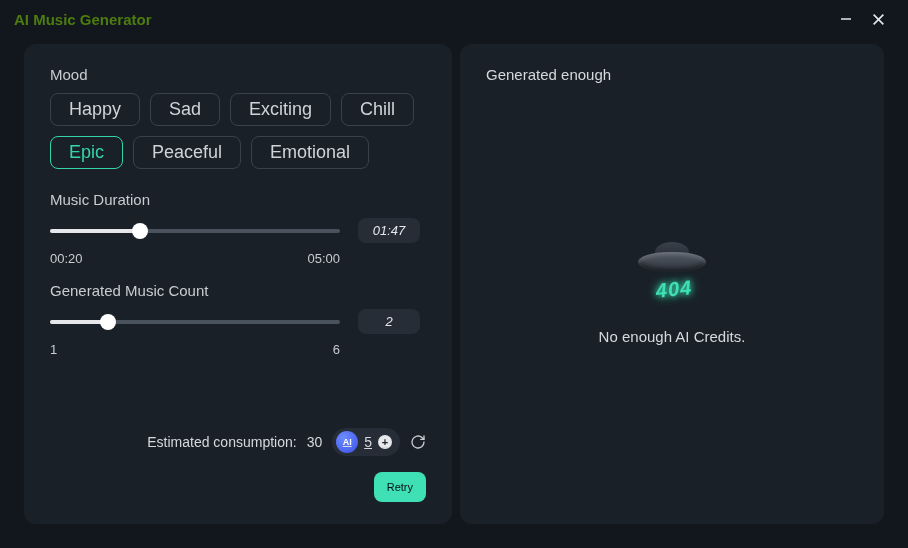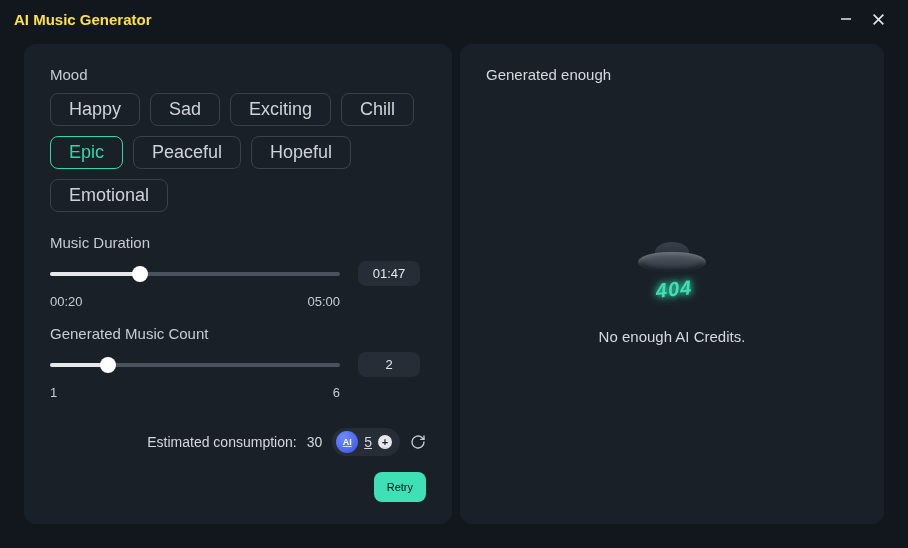--- a/index.html
+++ b/index.html
@@ -13,21 +13,21 @@
   }
   .titlebar {
     height: 38px;
     display: flex;
     align-items: center;
     padding: 0 14px;
   }
   .titlebar .title {
     font-size: 15px;
     font-weight: 600;
-    color: #fde047;
+    color: #4d7c0f;
   }
   .titlebar .spacer { flex: 1; }
   .win-btn {
     width: 32px;
     height: 28px;
     display: flex;
     align-items: center;
     justify-content: center;
     color: #e5e7eb;
     cursor: pointer;
@@ -74,20 +74,21 @@
     color: #34d6a8;
   }
   .duration-block, .count-block {
     margin-top: 6px;
   }
   .slider-row {
     display: flex;
     align-items: center;
     gap: 18px;
     margin-top: 9px;
+    font-style: italic;
   }
   .slider-track {
     position: relative;
     height: 4px;
     background: #4a525d;
     border-radius: 2px;
     flex: 1;
   }
   .slider-fill {
     position: absolute;
@@ -261,21 +262,20 @@
   <div class="panel left-panel">
 
     <div class="section-title">Mood</div>
     <div class="mood-grid" id="mood-grid">
         <div class="chip">Happy</div>
         <div class="chip">Sad</div>
         <div class="chip">Exciting</div>
         <div class="chip">Chill</div>
         <div class="chip selected">Epic</div>
         <div class="chip">Peaceful</div>
-        <div class="chip">Hopeful</div>
         <div class="chip">Emotional</div>
       </div>
 
     <div class="duration-block">
       <div class="section-title">Music Duration</div>
       <div class="slider-row">
         <div class="slider-track" style="width:290px;flex:none;">
           <div class="slider-fill" id="dur-fill" style="width: 31%;"></div>
           <div class="slider-thumb" id="dur-thumb" style="left: 31%;"></div>
         </div>

